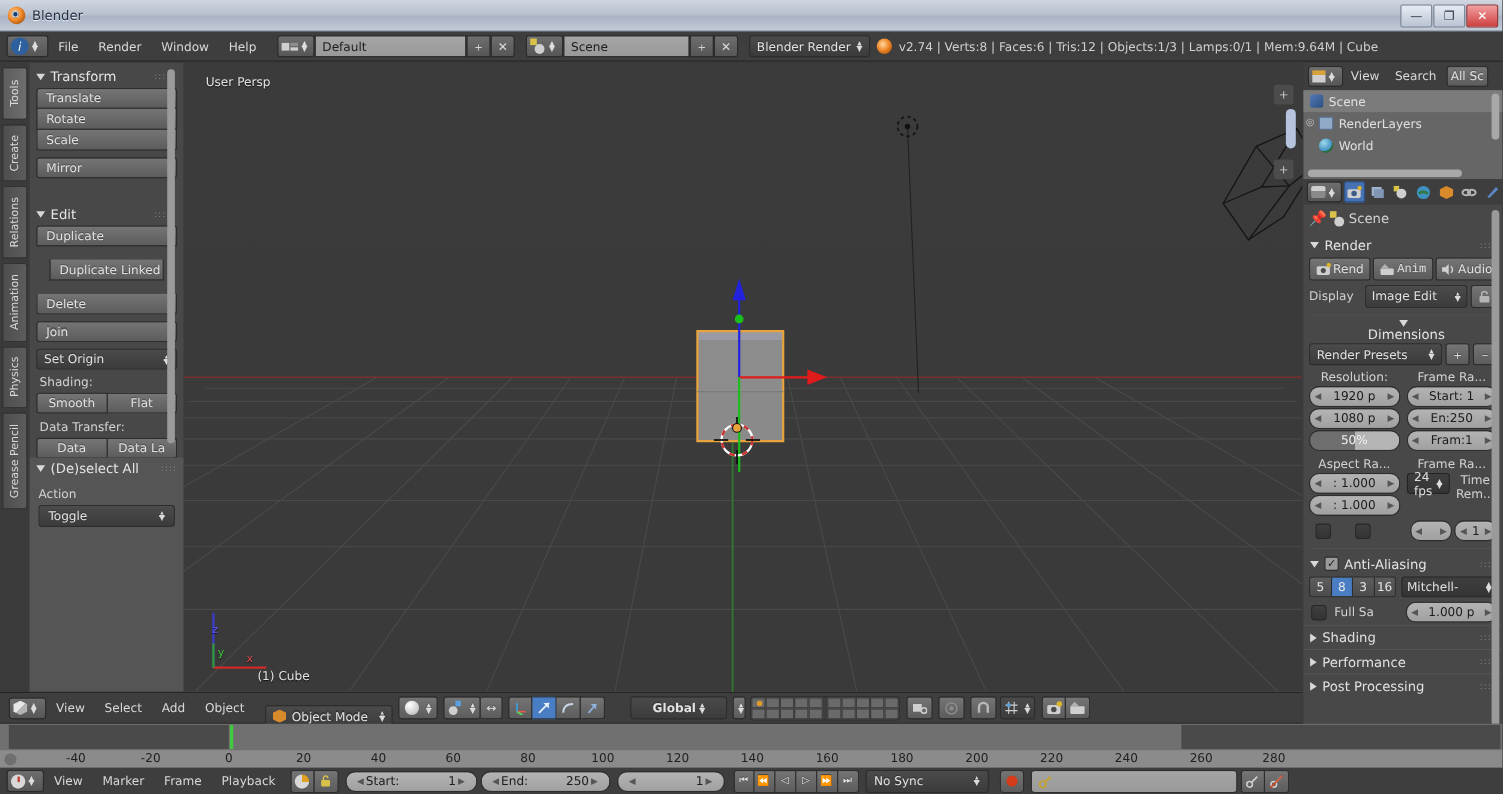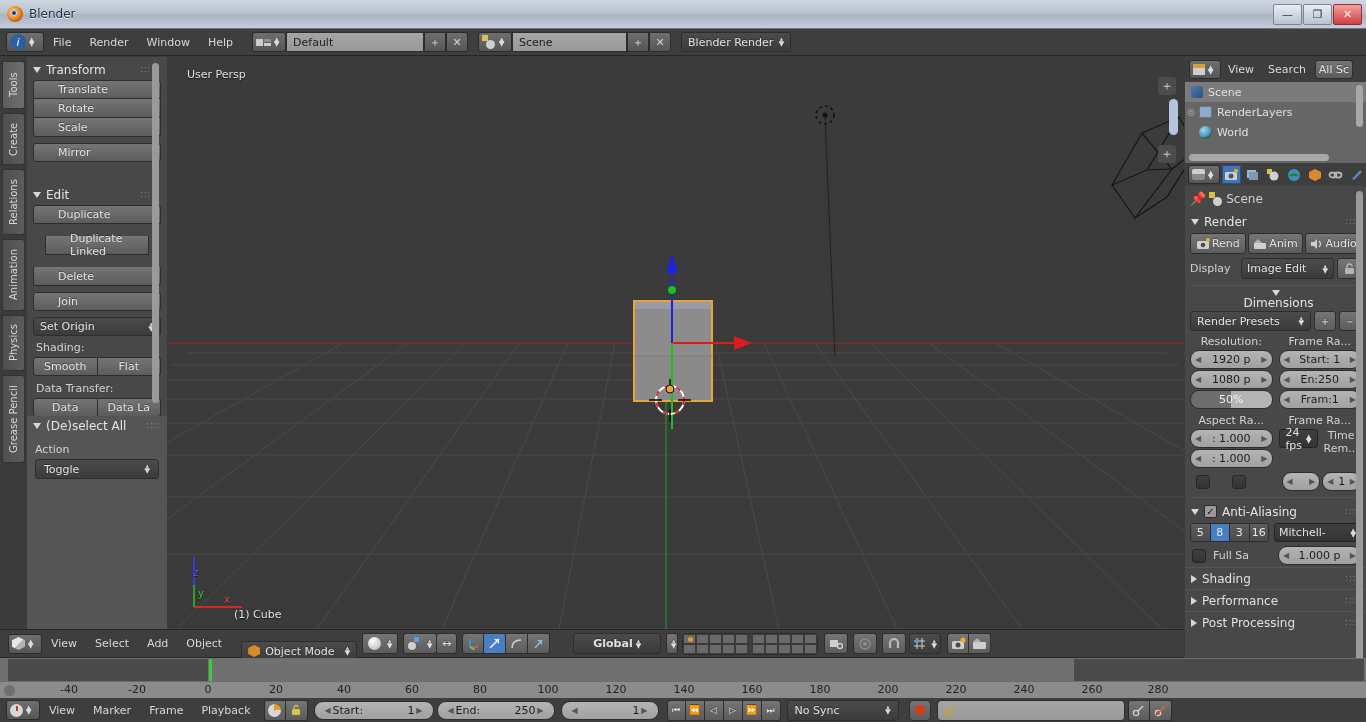--- a/index.html
+++ b/index.html
@@ -84,21 +84,21 @@
     border:1px solid #333; border-radius:3px 0 0 3px;
     writing-mode:vertical-rl; text-orientation:mixed; transform:rotate(180deg);
     display:flex; align-items:center; justify-content:center;
     font-size:10px; color:#d8d8d8;
   }
   .panel-hdr{ display:flex;align-items:center; height:19px; color:#e4e4e4; font-size:12px; }
   .tri{ width:0;height:0; margin-right:5px; }
   .tri.down{ border-left:4px solid transparent;border-right:4px solid transparent;border-top:6px solid #d8d8d8;}
   .tri.right{ border-top:4px solid transparent;border-bottom:4px solid transparent;border-left:6px solid #d8d8d8;}
   .grip{ margin-left:auto; margin-right:6px; color:#8a8a8a; font-size:8px; letter-spacing:1px;}
-  .tbtn{ height:19px; margin:1px 0; font-size:11px; justify-content:flex-start; padding-left:24px;}
+  .tbtn{ height:19px; margin:1px 0; font-size:11px; justify-content:flex-start; padding-left:8px;}
   .opbox{ position:absolute; left:27px; width:140px; background:#555; }
 
   
   .outliner{ position:absolute; left:1185px; top:57px; width:181px; height:106px; background:#3e3e3e; }
   .outl-hdr{ height:25px; background:#3e3e3e; display:flex; align-items:center; padding-left:4px;}
   .outl-body{ position:absolute; left:0; top:25px; width:181px; height:81px; background:#666; }
   .outl-row{ height:20px; display:flex; align-items:center; padding-left:6px; color:#e0e0e0; font-size:11px;}
   .outl-row.sel{ background:#7b7b7b; }
 
   .props{ position:absolute; left:1185px; top:163px; width:181px; height:559px; background:#484848; }
@@ -197,20 +197,25 @@
     <div class="field" style="width:115px;height:20px;border-radius:0;">Scene</div>
     <div class="iconbtn" style="border-radius:0;">＋</div>
     <div class="iconbtn" style="border-radius:0 3px 3px 0;">✕</div>
 
     <div class="sep"></div>
     <div class="btn dark" style="width:110px;height:20px;justify-content:space-between;padding:0 6px;">
       <span>Blender Render</span>
       <span class="arrows">▲<br>▼</span>
     </div>
 
+    <div class="statusbar">
+      <span style="width:14px;height:14px;margin-right:6px;border-radius:50%;
+        background:radial-gradient(circle at 40% 38%, #ffd9a0 0%, #f0892a 45%, #b35c0e 80%);"></span>
+      <span>v2.74 | Verts:8 | Faces:6 | Tris:12 | Objects:1/3 | Lamps:0/1 | Mem:9.64M | Cube</span>
+    </div>
   </div>
 
   <div class="toolshelf">
     <div class="tabcol">
       <div class="vtab" style="top:4px;height:48px;background:linear-gradient(to right,#6e6e6e,#5d5d5d);">Tools</div>
       <div class="vtab" style="top:56px;height:52px;">Create</div>
       <div class="vtab" style="top:112px;height:66px;">Relations</div>
       <div class="vtab" style="top:182px;height:72px;">Animation</div>
       <div class="vtab" style="top:258px;height:56px;">Physics</div>
       <div class="vtab" style="top:318px;height:88px;">Grease Pencil</div>
@@ -613,21 +618,21 @@
     </div>
     <div class="prow" style="gap:2px;">
       <div class="btn" style="flex:1;height:21px;gap:2px;font-size:11px;">
         <svg width="14" height="12">
             <rect x="1" y="3" width="12" height="8" rx="1.5" fill="#cfcfcf"></rect>
         <circle cx="7" cy="7" r="2.3" fill="#4b4b4b"></circle>
             <circle cx="12" cy="2" r="2" fill="#e0b52c"></circle>
           </svg>
         <span>Rend</span>
       </div>
-      <div class="btn" style="flex:1;height:21px;gap:2px;font-size:11px;">
+      <div class="btn" style="flex:1;height:21px;gap:2px;font-size:11px;font-family:Liberation Mono, monospace;">
         <svg width="14" height="12">
             <rect x="1" y="5" width="12" height="6" rx="1" fill="#cfcfcf"></rect>
         <polygon points="1,5 5,1 9,5" fill="#b0b0b0"></polygon>
           </svg>
         <span>Anim</span>
       </div>
       <div class="btn" style="flex:1;height:21px;gap:2px;font-size:11px;">
         <svg width="14" height="12">
             <polygon points="1,4 4,4 7,1 7,11 4,8 1,8" fill="#cfcfcf"></polygon>
         <path d="M9 3 q3 3 0 6" stroke="#cfcfcf" stroke-width="1.3" fill="none"></path>

